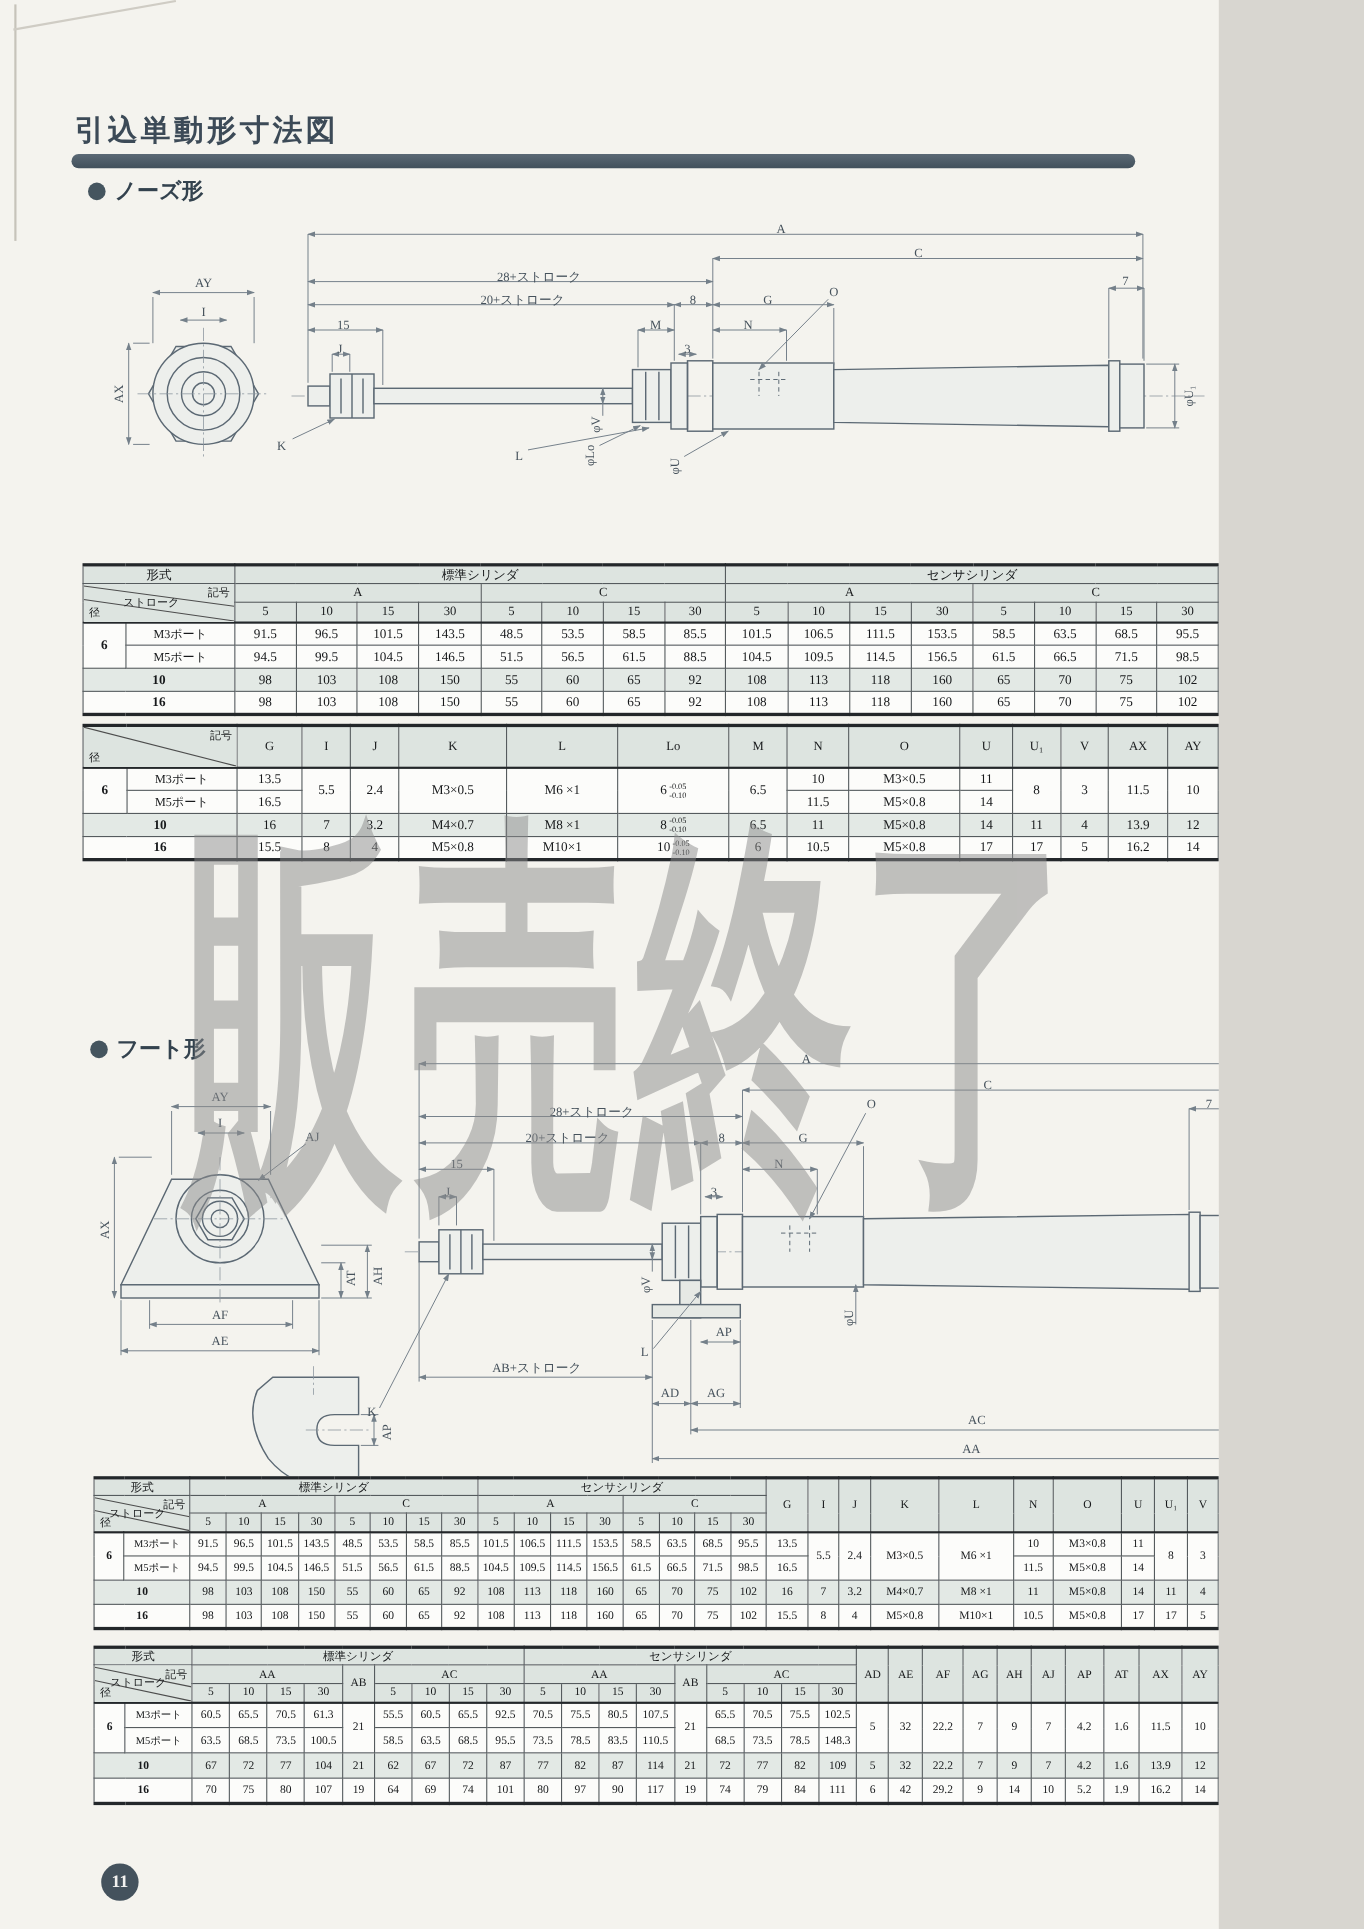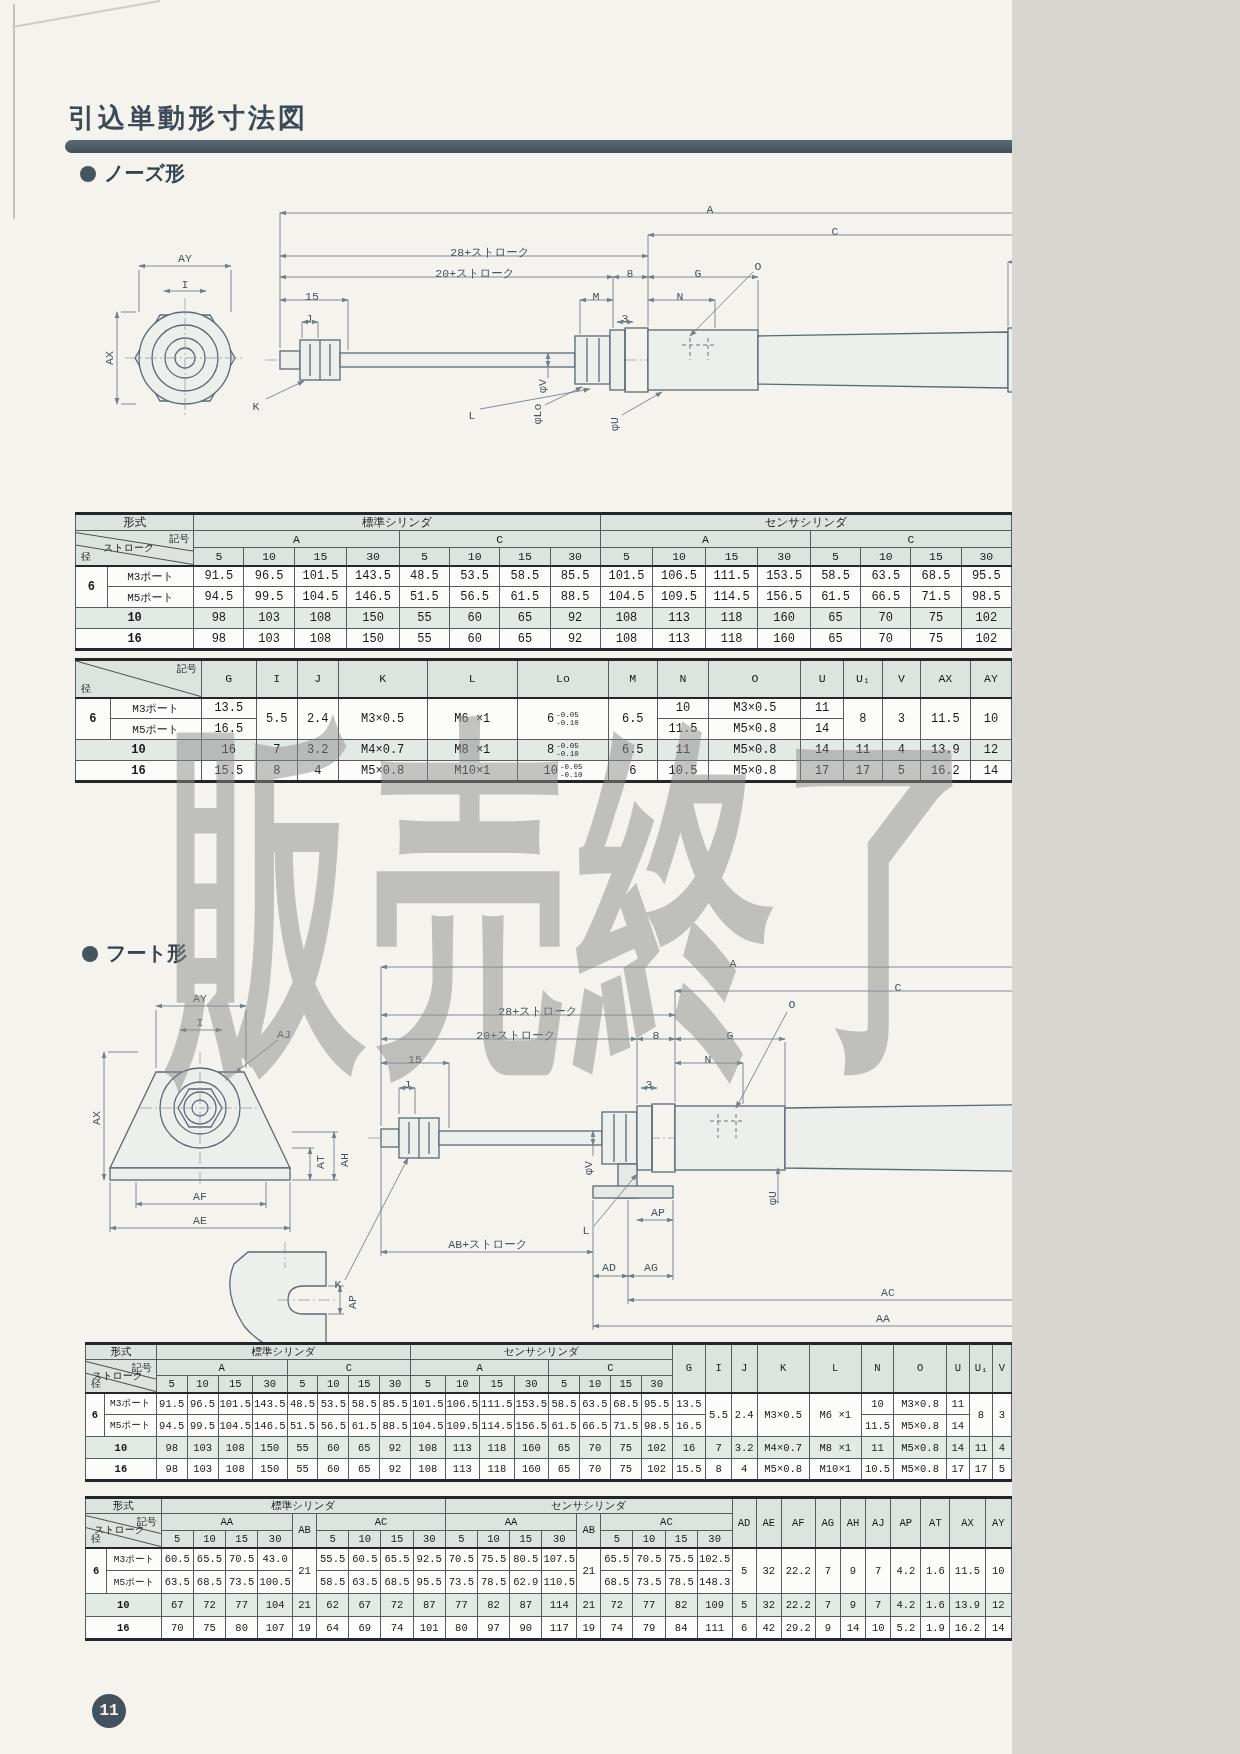--- a/index.html
+++ b/index.html
@@ -1,17 +1,17 @@
 <!DOCTYPE html>
 <html><head>
 <meta charset="utf-8">
 <style>
   html,body{margin:0;padding:0;background:#d8d6d0;}
-  .page{position:relative;width:1012px;height:1754px;background:#f4f3ee;overflow:hidden;
-        font-family:Liberation Mono, monospace;color:#222;}
+  .page{position:relative;width:1108px;height:1754px;background:#f4f3ee;overflow:hidden;
+        font-family:Liberation Serif, serif;color:#222;}
   
   .edge-v{position:absolute;left:13px;top:4px;width:2px;height:215px;background:#c6c3ba;}
   .edge-h{position:absolute;left:12px;top:26px;width:150px;height:2px;background:#cfccc4;transform:rotate(-10deg);transform-origin:left top;}
   .bump{position:absolute;background:#b7b3aa;}
   .bump1{left:1162px;top:552px;width:50px;height:44px;border-radius:24px 0 0 24px;}
   .bump2{left:1158px;top:976px;width:54px;height:50px;border-radius:27px 0 0 27px;}
   
   .title{position:absolute;left:68px;top:100px;font-size:27px;font-weight:bold;color:#3c4a57;letter-spacing:3px;}
   .titlebar{position:absolute;left:65px;top:140px;width:967px;height:13px;border-radius:8px;
             background:linear-gradient(#5b6975,#41505b);}
@@ -900,21 +900,21 @@
             <th>30</th>
           </tr>
         </thead>
         <tbody>
           <tr style="height: 23px;">
             <td rowspan="2" class="lab">6</td>
             <td class="port">M3ポート</td>
             <td>60.5</td>
             <td>65.5</td>
             <td>70.5</td>
-            <td>43.0</td>
+            <td>61.3</td>
             <td rowspan="2">21</td>
             <td>55.5</td>
             <td>60.5</td>
             <td>65.5</td>
             <td>92.5</td>
             <td>70.5</td>
             <td>75.5</td>
             <td>80.5</td>
             <td>107.5</td>
             <td rowspan="2">21</td>
@@ -938,21 +938,21 @@
             <td>63.5</td>
             <td>68.5</td>
             <td>73.5</td>
             <td>100.5</td>
             <td>58.5</td>
             <td>63.5</td>
             <td>68.5</td>
             <td>95.5</td>
             <td>73.5</td>
             <td>78.5</td>
-            <td>62.9</td>
+            <td>83.5</td>
             <td>110.5</td>
             <td>68.5</td>
             <td>73.5</td>
             <td>78.5</td>
             <td>148.3</td>
           </tr>
           <tr class="shade" style="height: 23px;">
             <td colspan="2" class="lab">10</td>
             <td>67</td>
             <td>72</td>

